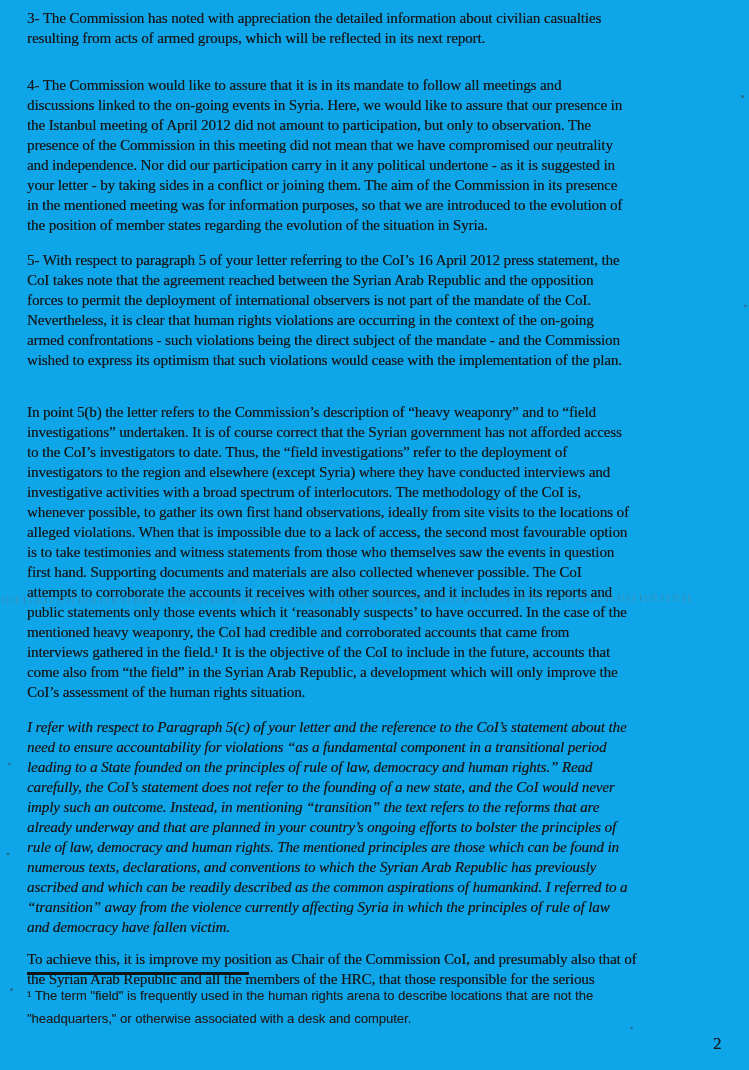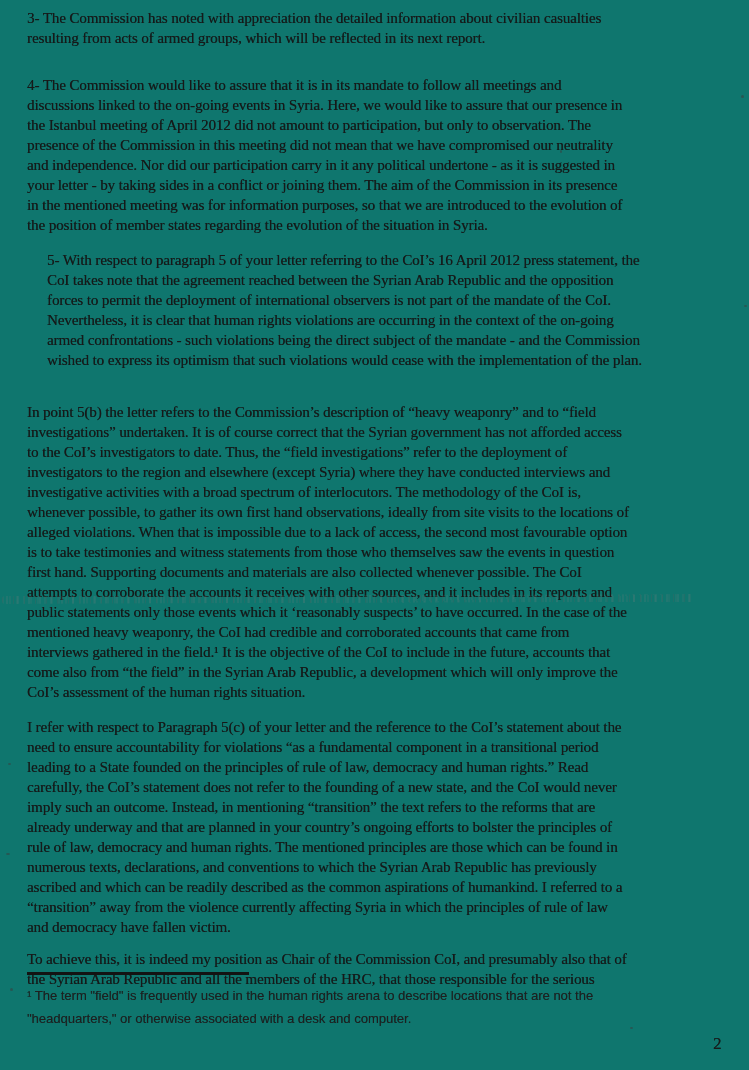--- a/index.html
+++ b/index.html
@@ -4,42 +4,42 @@
 <style>
   html, body {
     margin: 0;
     padding: 0;
     background: #ffffff;
   }
   #page {
     position: relative;
     width: 749px;
     height: 1070px;
-    background: #0f766e;
+    background: #0ea5e9;
     overflow: hidden;
     font-family: "Liberation Serif", "DejaVu Serif", serif;
     color: #181818;
   }
   .document-body {
     position: absolute;
     left: 27px;
     top: 8px;
     width: 700px;
   }
   .para {
     white-space: pre-line;
     font-size: 15px;
     line-height: 20px;
     letter-spacing: -0.1px;
     text-shadow: 0.3px 0 0 rgba(0,0,0,0.55);
   }
   .para-1 { margin-top: 27px; }
-  .para-2 { margin-top: 15px; margin-left: 20px; }
+  .para-2 { margin-top: 15px; }
   .para-3 { margin-top: 32px; }
-  .para-4 { margin-top: 15px; }
+  .para-4 { margin-top: 15px; font-style: italic; }
   .para-5 { margin-top: 12px; }
 
   .footnote {
     position: absolute;
     left: 27px;
     top: 972px;
     width: 700px;
   }
   .footnote-rule {
     width: 222px;
@@ -135,21 +135,21 @@
 need to ensure accountability for violations “as a fundamental component in a transitional period
 leading to a State founded on the principles of rule of law, democracy and human rights.” Read
 carefully, the CoI’s statement does not refer to the founding of a new state, and the CoI would never
 imply such an outcome. Instead, in mentioning “transition” the text refers to the reforms that are
 already underway and that are planned in your country’s ongoing efforts to bolster the principles of
 rule of law, democracy and human rights.  The mentioned principles are those which can be found in
 numerous texts, declarations, and conventions to which the Syrian Arab Republic has previously
 ascribed and which can be readily described as the common aspirations of humankind.  I referred to a
 “transition” away from the violence currently affecting Syria in which the principles of rule of law
 and democracy have fallen victim.</div>
-      <div class="para para-5">To achieve this, it is indeed my position as Chair of the Commission CoI, and presumably also that of
+      <div class="para para-5">To achieve this, it is improve my position as Chair of the Commission CoI, and presumably also that of
 the Syrian Arab Republic and all the members of the HRC, that those responsible for the serious</div>
     </div>
 
   <div class="noise-band"></div>
   <div class="speck speck-1"></div>
   <div class="speck speck-2"></div>
   <div class="speck speck-3"></div>
   <div class="speck speck-4"></div>
   <div class="speck speck-5"></div>
   <div class="speck speck-6"></div>

